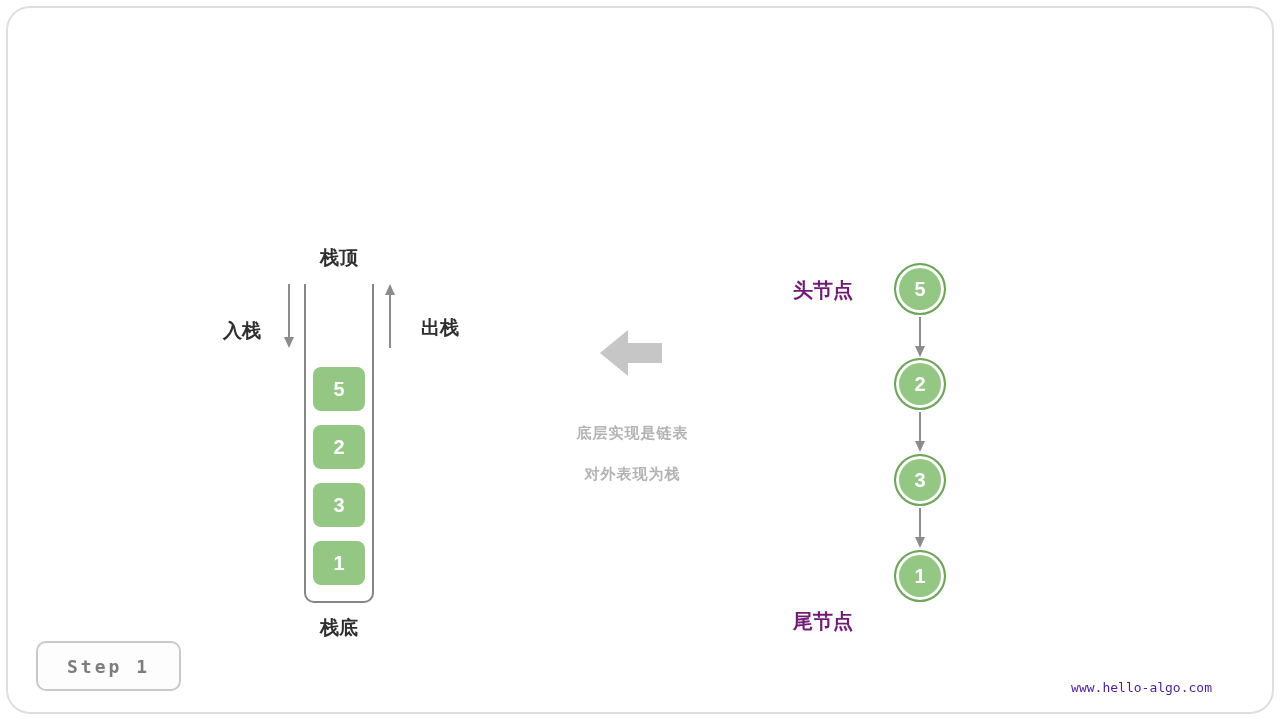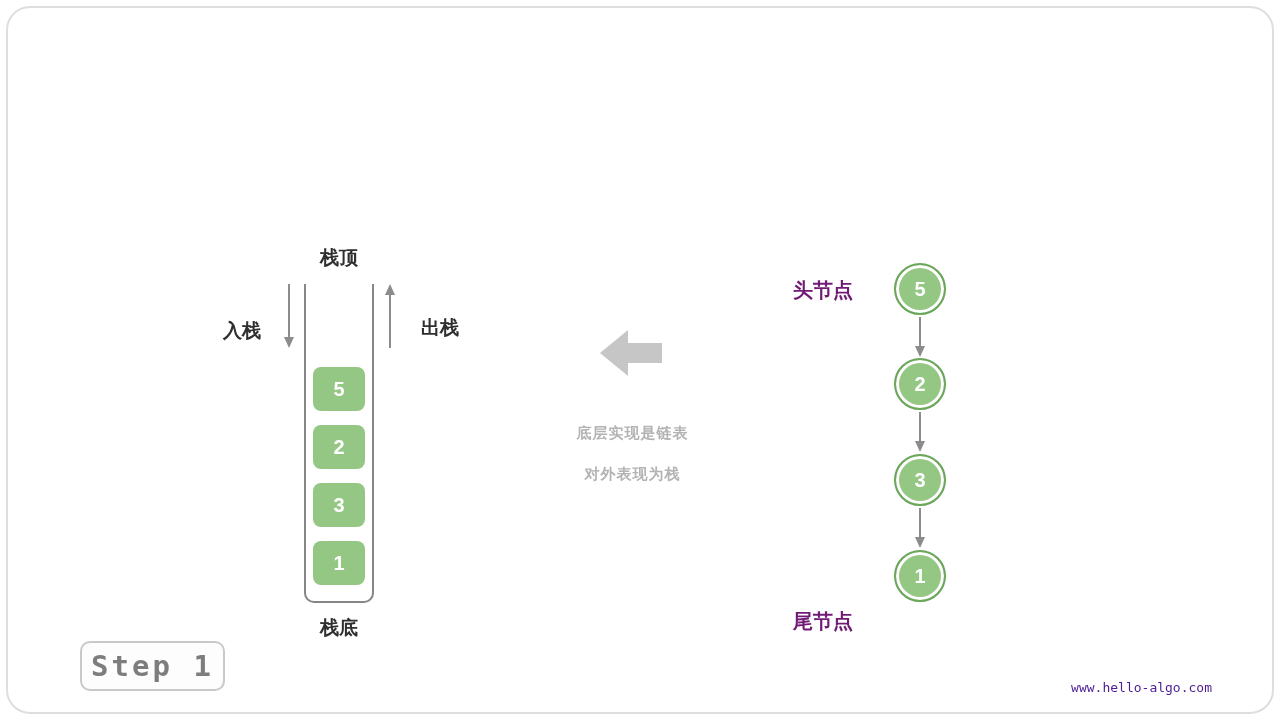--- a/index.html
+++ b/index.html
@@ -109,24 +109,23 @@
     height: 50px;
     box-sizing: border-box;
     border: 2px solid #c9c9c9;
     border-radius: 10px;
     background: #fdfdfd;
     display: flex;
     align-items: center;
     justify-content: center;
     font-family: "DejaVu Sans Mono", monospace;
     font-weight: bold;
-    font-size: 29px;
+    font-size: 18px;
     letter-spacing: 3px;
     color: #7d7d7d;
-    margin-left: 44px;
   }
   .watermark {
     position: absolute;
     right: 68px;
     top: 680px;
     font-family: "DejaVu Sans Mono", monospace;
     font-size: 13px;
     color: #4c1d95;
   }
 </style>

